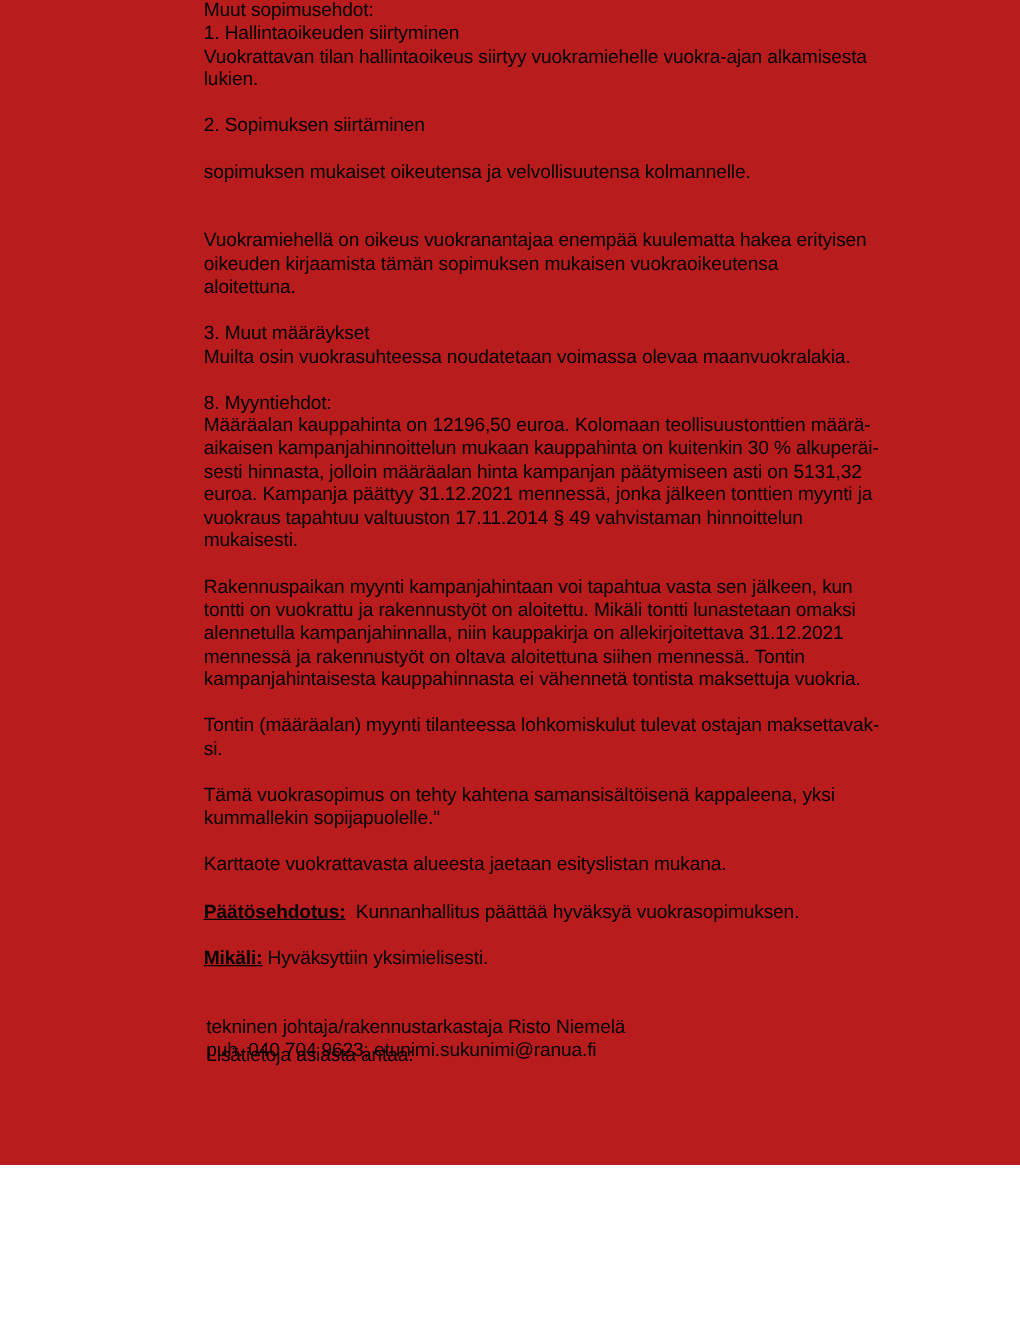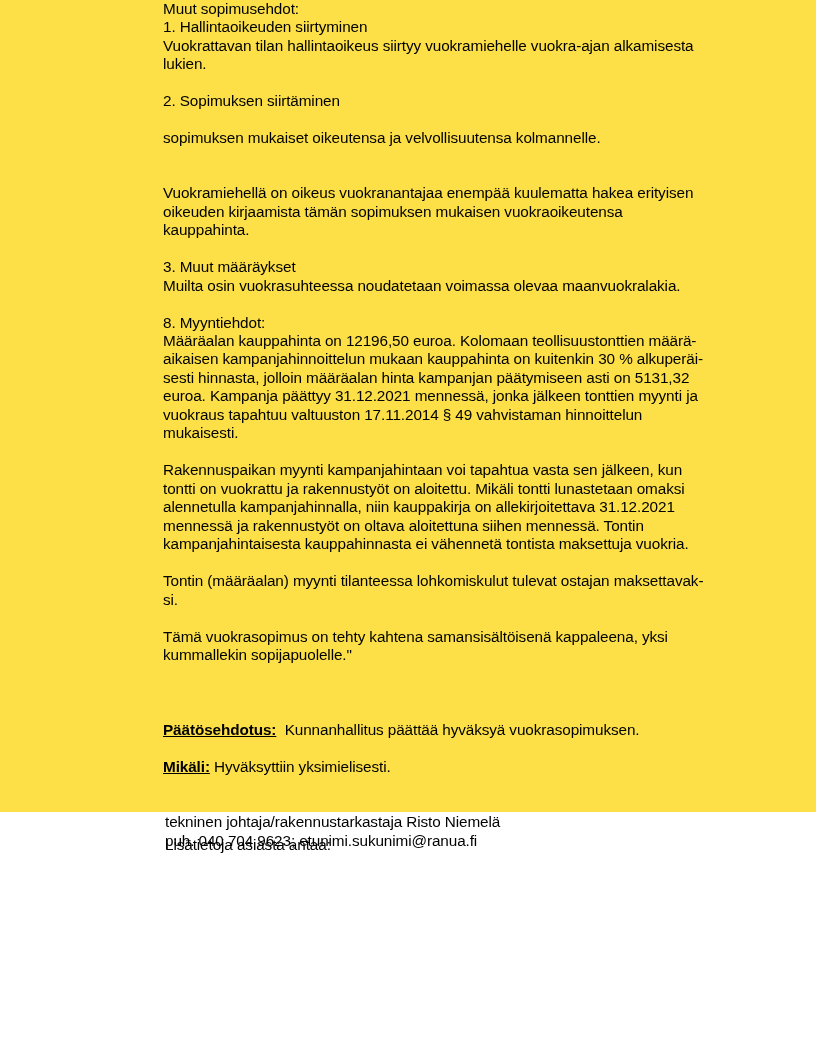--- a/index.html
+++ b/index.html
@@ -1,19 +1,19 @@
 <!DOCTYPE html>
 <html><head>
   <meta charset="utf-8">
   <style>
     html, body { margin: 0; padding: 0; background: #ffffff; }
     body { width: 816px; height: 1056px; position: relative; overflow: hidden; }
     .page {
-      position: absolute; left: 0; top: 0; width: 816px; height: 812px;
-      background: #fde047; color: #000000;
+      position: absolute; left: 0; top: 0; width: 816px; height: 932px;
+      background: #b91c1c; color: #000000;
       font-family: "Liberation Sans", sans-serif;
       font-size: 15.3px;
     }
     .line {
       position: absolute; left: 163px; white-space: pre;
       line-height: 18px; letter-spacing: -0.1px;
     }
     .contact .line { left: 165px; }
     .label { font-weight: bold; text-decoration: underline; }
   </style>
@@ -26,21 +26,21 @@
 
   <div class="line" style="top:18px">1. Hallintaoikeuden siirtyminen</div>
   <div class="line" style="top:37px">Vuokrattavan tilan hallintaoikeus siirtyy vuokramiehelle vuokra-ajan alkamisesta</div>
   <div class="line" style="top:55px">lukien.</div>
 
   <div class="line" style="top:92px">2. Sopimuksen siirtäminen</div>
   <div class="line" style="top:129px">sopimuksen mukaiset oikeutensa ja velvollisuutensa kolmannelle.</div>
 
   <div class="line" style="top:184px">Vuokramiehellä on oikeus vuokranantajaa enempää kuulematta hakea erityisen</div>
   <div class="line" style="top:203px">oikeuden kirjaamista tämän sopimuksen mukaisen vuokraoikeutensa</div>
-  <div class="line" style="top:221px">kauppahinta.</div>
+  <div class="line" style="top:221px">aloitettuna.</div>
 
   <div class="line" style="top:258px">3. Muut määräykset</div>
   <div class="line" style="top:277px">Muilta osin vuokrasuhteessa noudatetaan voimassa olevaa maanvuokralakia.</div>
 
   <div class="line" style="top:314px">8. Myyntiehdot:</div>
   <div class="line" style="top:332px">Määräalan kauppahinta on 12196,50 euroa. Kolomaan teollisuustonttien määrä-</div>
   <div class="line" style="top:350px">aikaisen kampanjahinnoittelun mukaan kauppahinta on kuitenkin 30 % alkuperäi-</div>
   <div class="line" style="top:369px">sesti hinnasta, jolloin määräalan hinta kampanjan päätymiseen asti on 5131,32</div>
   <div class="line" style="top:387px">euroa. Kampanja päättyy 31.12.2021 mennessä, jonka jälkeen tonttien myynti ja</div>
   <div class="line" style="top:406px">vuokraus tapahtuu valtuuston 17.11.2014 § 49 vahvistaman hinnoittelun</div>
@@ -51,20 +51,21 @@
   <div class="line" style="top:498px">alennetulla kampanjahinnalla, niin kauppakirja on allekirjoitettava 31.12.2021</div>
   <div class="line" style="top:517px">mennessä ja rakennustyöt on oltava aloitettuna siihen mennessä. Tontin</div>
   <div class="line" style="top:535px">kampanjahintaisesta kauppahinnasta ei vähennetä tontista maksettuja vuokria.</div>
 
   <div class="line" style="top:572px">Tontin (määräalan) myynti tilanteessa lohkomiskulut tulevat ostajan maksettavak-</div>
   <div class="line" style="top:591px">si.</div>
 
   <div class="line" style="top:628px">Tämä vuokrasopimus on tehty kahtena samansisältöisenä kappaleena, yksi</div>
   <div class="line" style="top:646px">kummallekin sopijapuolelle."</div>
 
+  <div class="line" style="top:683px">Karttaote vuokrattavasta alueesta jaetaan esityslistan mukana.</div>
 
   <div class="line" style="top:721px"><span class="label">Päätösehdotus:</span><span>  </span><span>Kunnanhallitus päättää hyväksyä vuokrasopimuksen.</span></div>
 
   <div class="line" style="top:758px"><span class="label">Mikäli:</span><span> </span><span>Hyväksyttiin yksimielisesti.</span></div>
 
   <div class="contact">
     <div class="line" style="top:836px">Lisätietoja asiasta antaa:</div>
     <div class="line" style="top:813px">tekninen johtaja/rakennustarkastaja Risto Niemelä</div>
     <div class="line" style="top:832px">puh. 040 704 9623; etunimi.sukunimi@ranua.fi</div>
   </div>

